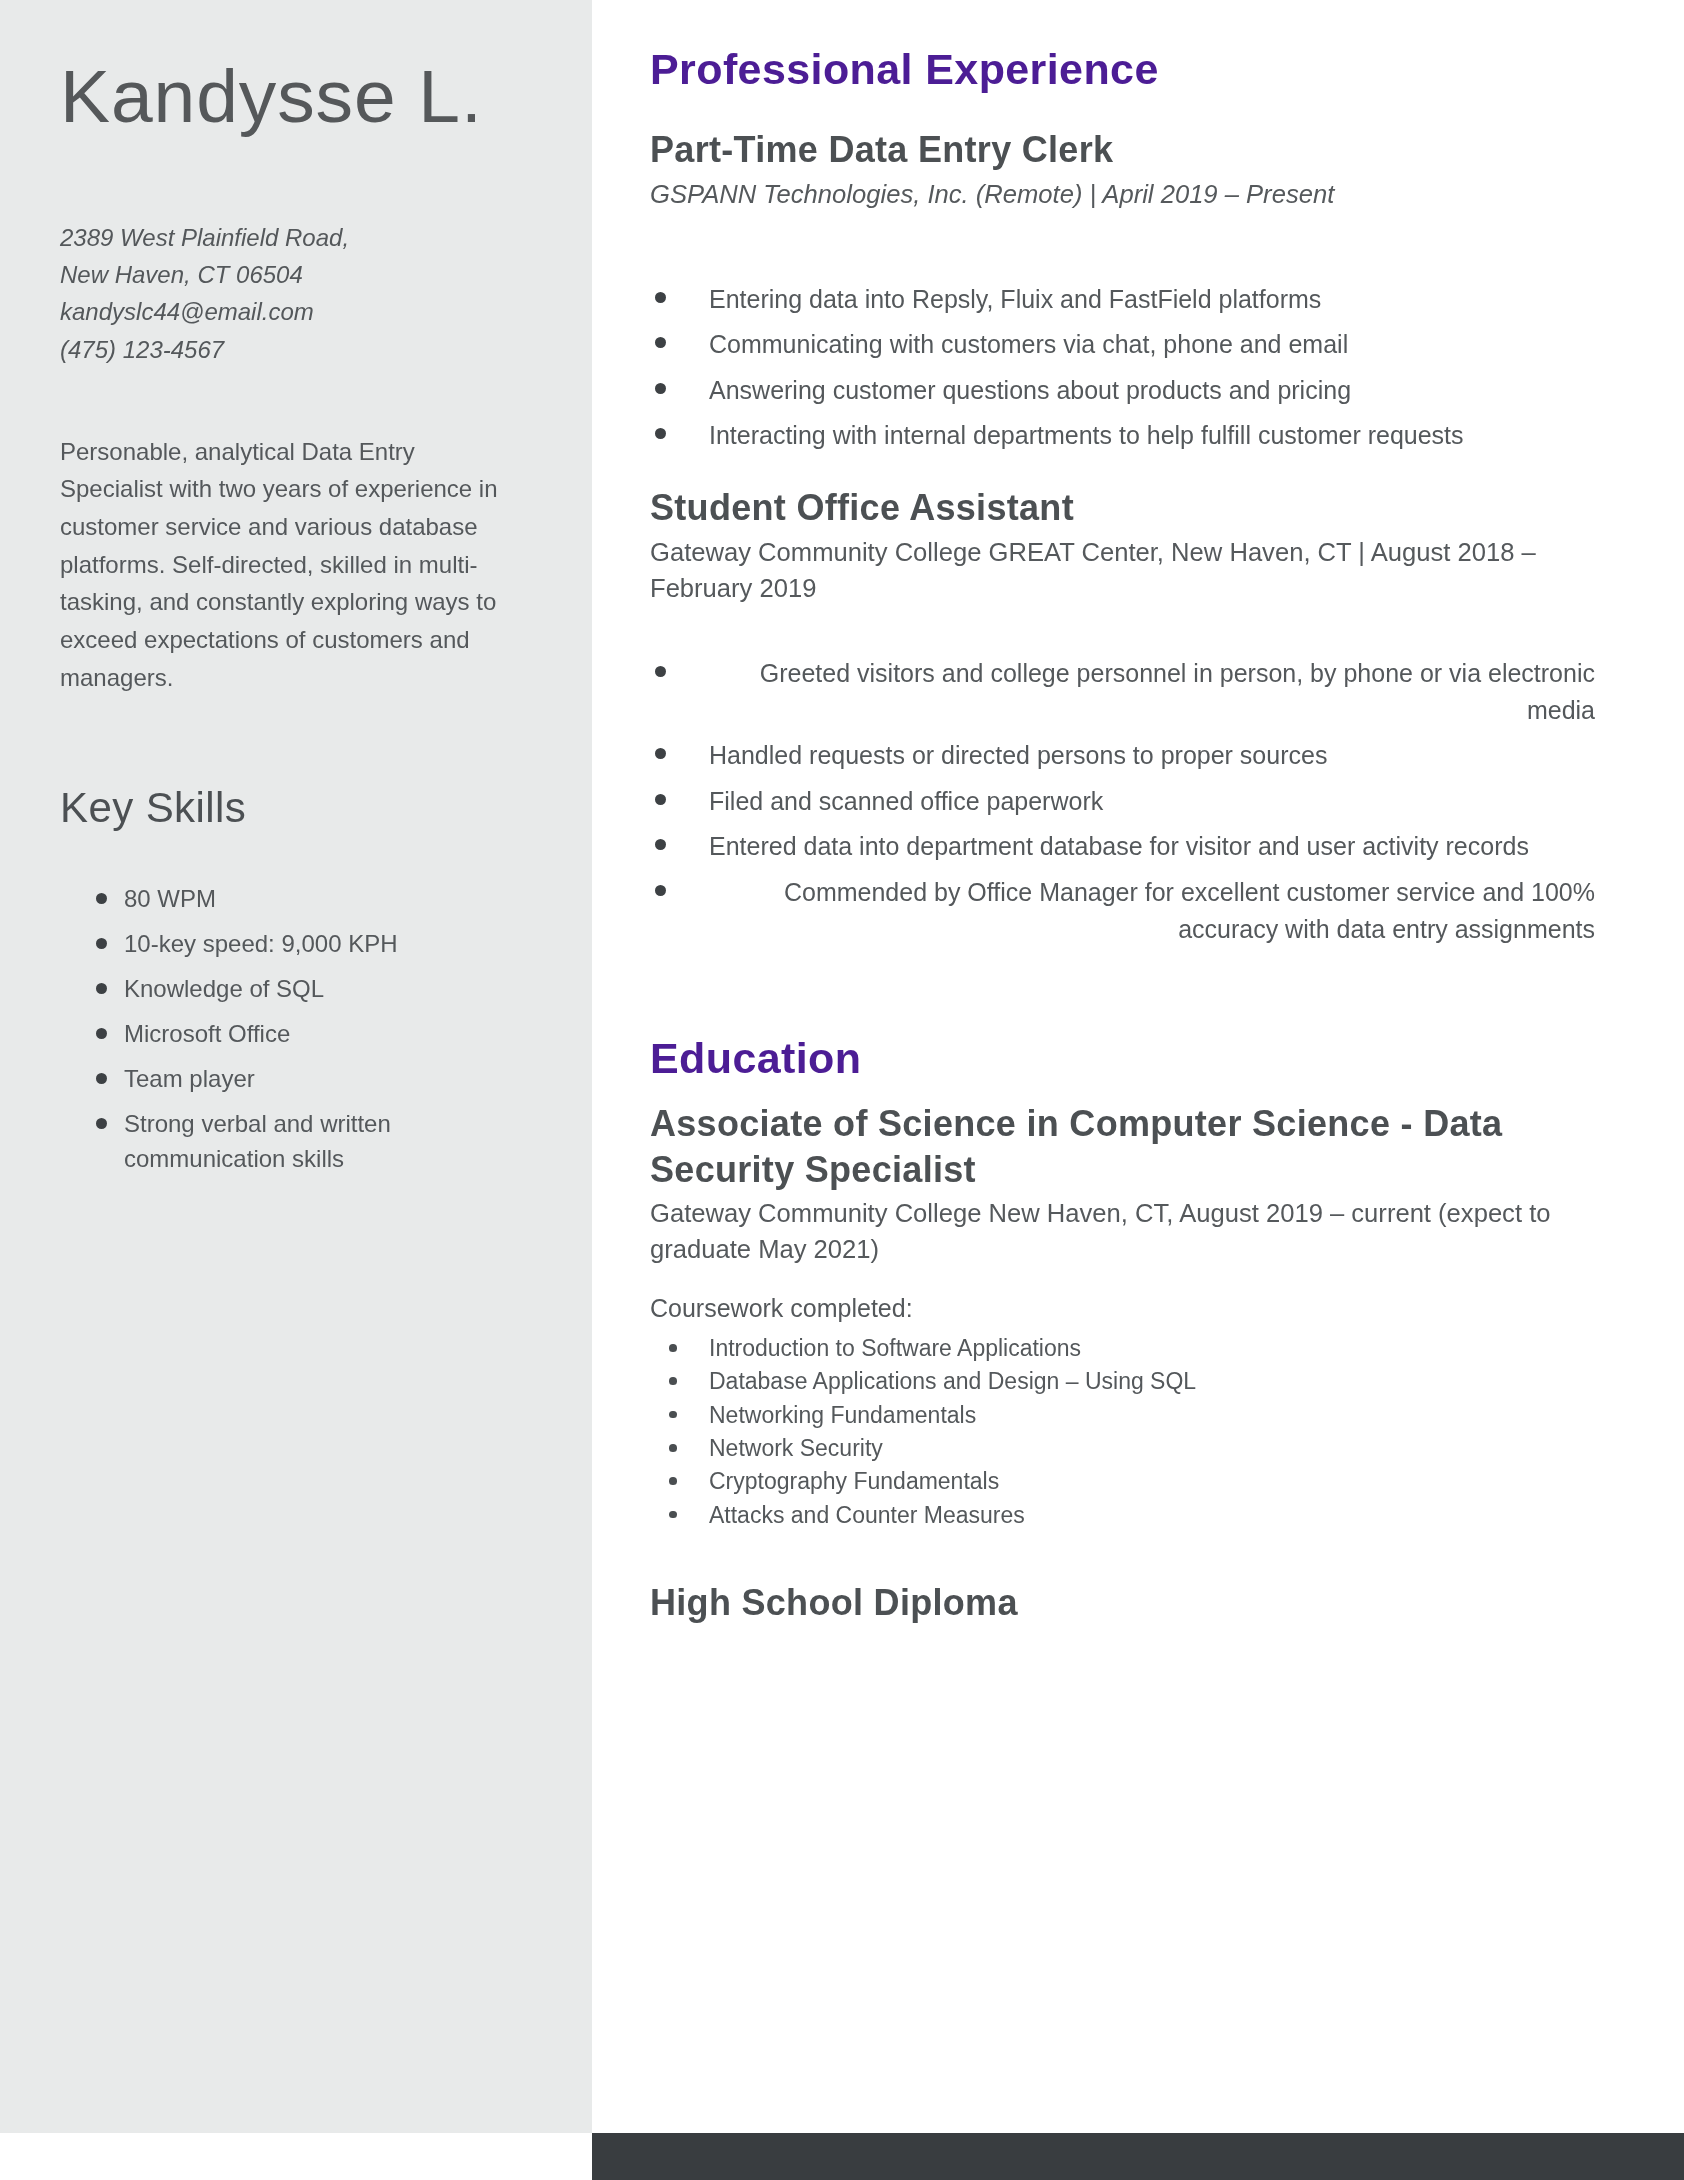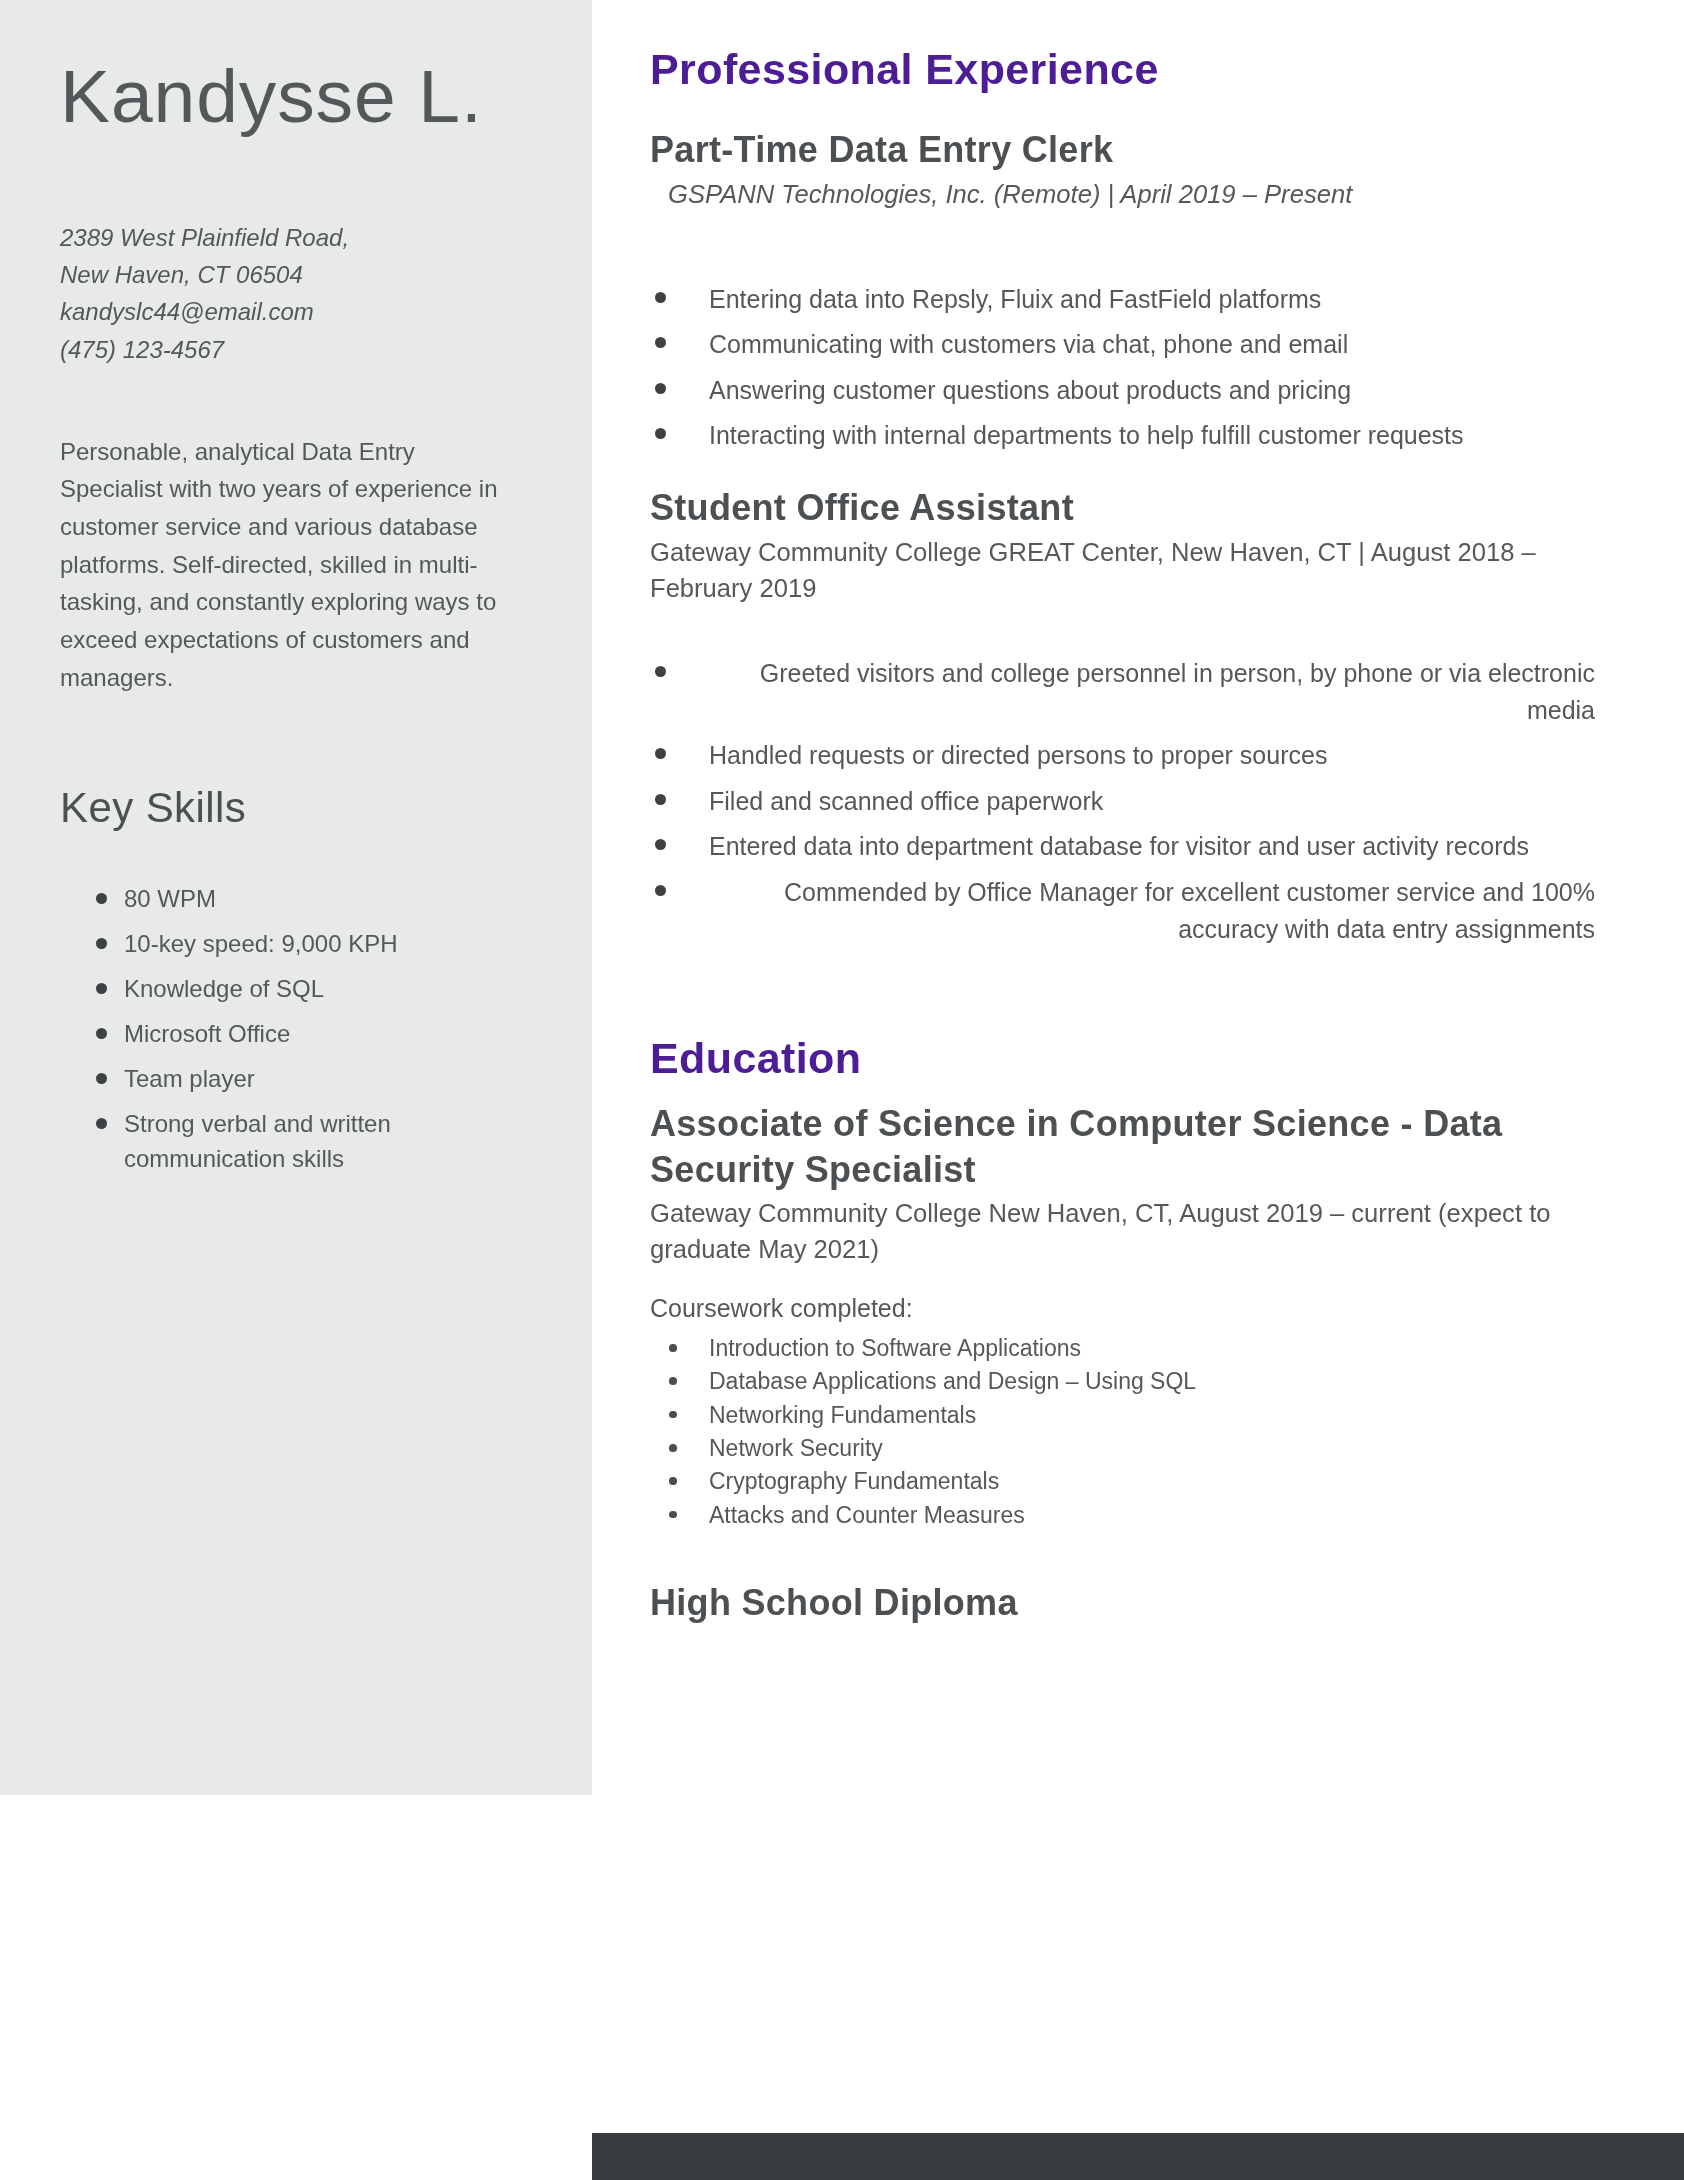--- a/index.html
+++ b/index.html
@@ -14,21 +14,21 @@
     position:relative;
     display:flex;
     width:1685px; height:2181px;
     background:#ffffff;
     overflow:hidden;
   }
 
   
   .sidebar {
     flex:none;
-    width:592px; height:1795px;
+    width:592px; height:2133px;
     background:#e8eaea;
     padding:44px 49px 6px 60px;
   }
   .name {
     font-size:75px;
     font-weight:300;
     color:#55585a;
     line-height:1.4;
     letter-spacing:0.9px;
   }
@@ -99,21 +99,21 @@
   .edu-first h3 { margin-top:16px; }
   .edu-second h3 { margin-top:48px; }
   .meta {
     margin-top:3.4px;
     font-size:25.6px;
     line-height:1.4;
     color:#55595c;
     max-width:988px;
   }
   .edu .meta { margin-top:1.7px; }
-  .italic { font-style:italic;margin-left:18px; }
+  .italic { font-style:italic; }
 
   .exp-list { list-style:none; margin-top:68px; }
   .job-second .exp-list { margin-top:48px;text-align:right; }
   .exp-item {
     display:flex;
     font-size:25px;
     line-height:1.48;
     margin-bottom:8.5px;
     color:#54585b;
   }

